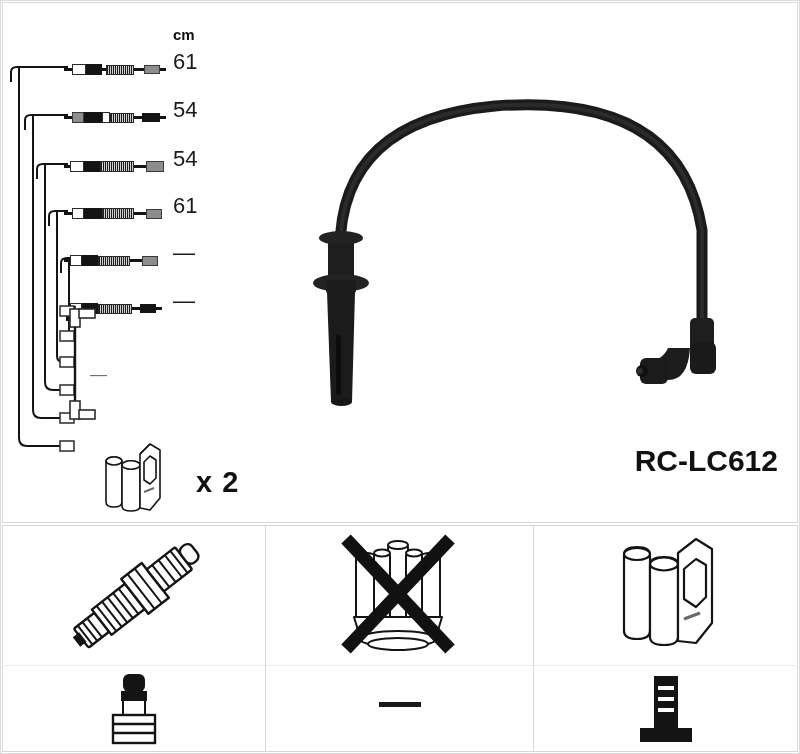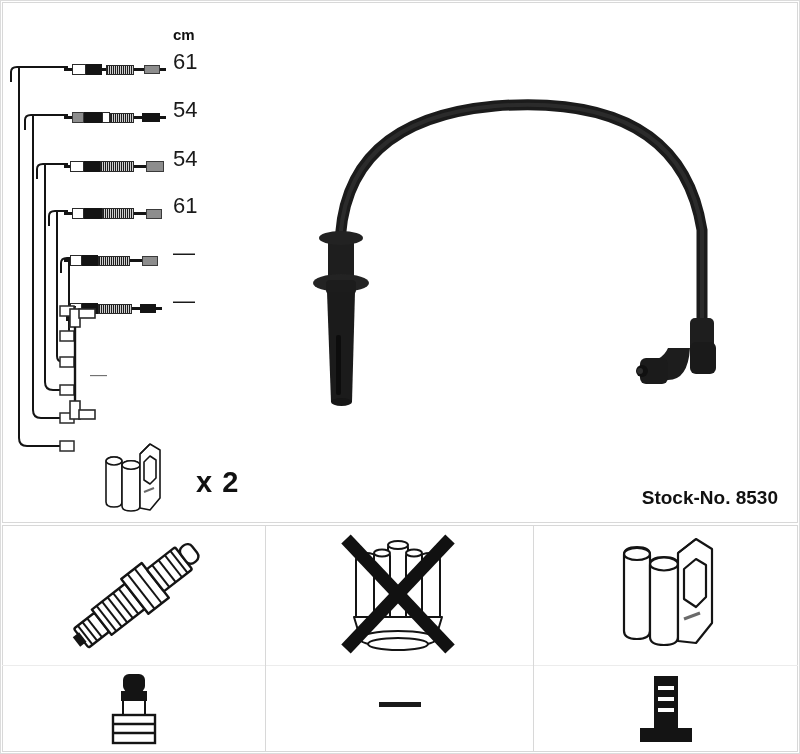--- a/index.html
+++ b/index.html
@@ -231,21 +231,21 @@
     <g>
       <rect x="400" y="238" width="24" height="52" rx="5" fill="#1e1e1e"></rect>
       <path d="M400,268 Q398,300 378,300 L352,300 L352,282 Q372,282 378,268 Z" fill="#1d1d1d"></path>
       <rect x="350" y="278" width="28" height="26" rx="6" fill="#1b1b1b"></rect>
       <rect x="400" y="262" width="26" height="32" rx="6" fill="#1a1a1a"></rect>
       <circle cx="352" cy="291" r="6" fill="#101010"></circle>
       <circle cx="350" cy="291" r="3" fill="#2e2e2e"></circle>
     </g>
   </svg>
 
-  <div id="stock-no">Stock-No. 8530</div>
+  <div id="prod-code">RC-LC612</div>
 
   <div class="cell" id="cell-1">
     <div class="cell-top">
       <svg class="ctr" style="top:8px;" width="190" height="128" viewBox="0 0 190 128">
         <g transform="rotate(-38 95 64)">
           <g fill="#fff" stroke="#141414" stroke-width="2.4" stroke-linejoin="round">
             <rect x="28" y="52" width="26" height="24" rx="2"></rect>
             <rect x="54" y="48" width="42" height="32"></rect>
             <rect x="96" y="42" width="26" height="44"></rect>
             <rect x="122" y="50" width="36" height="28" rx="2"></rect>

